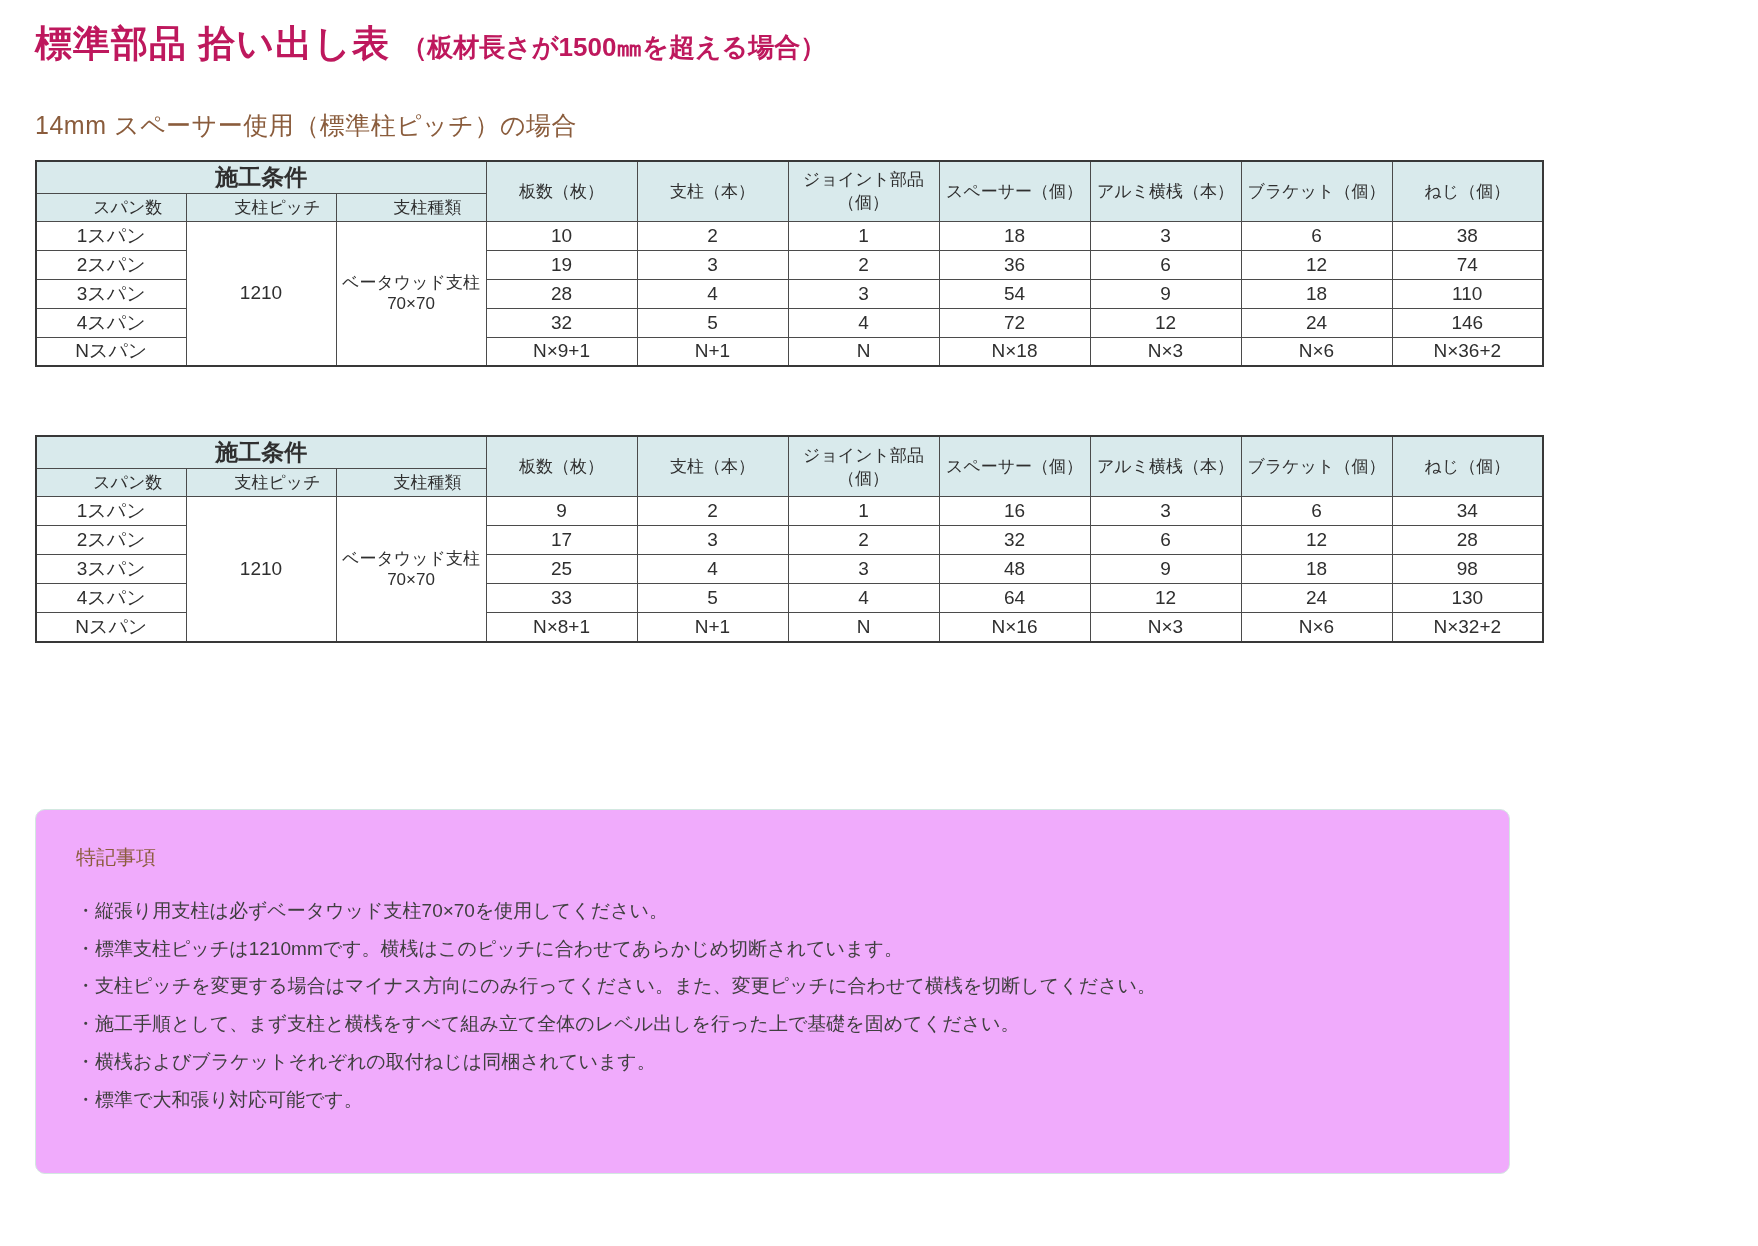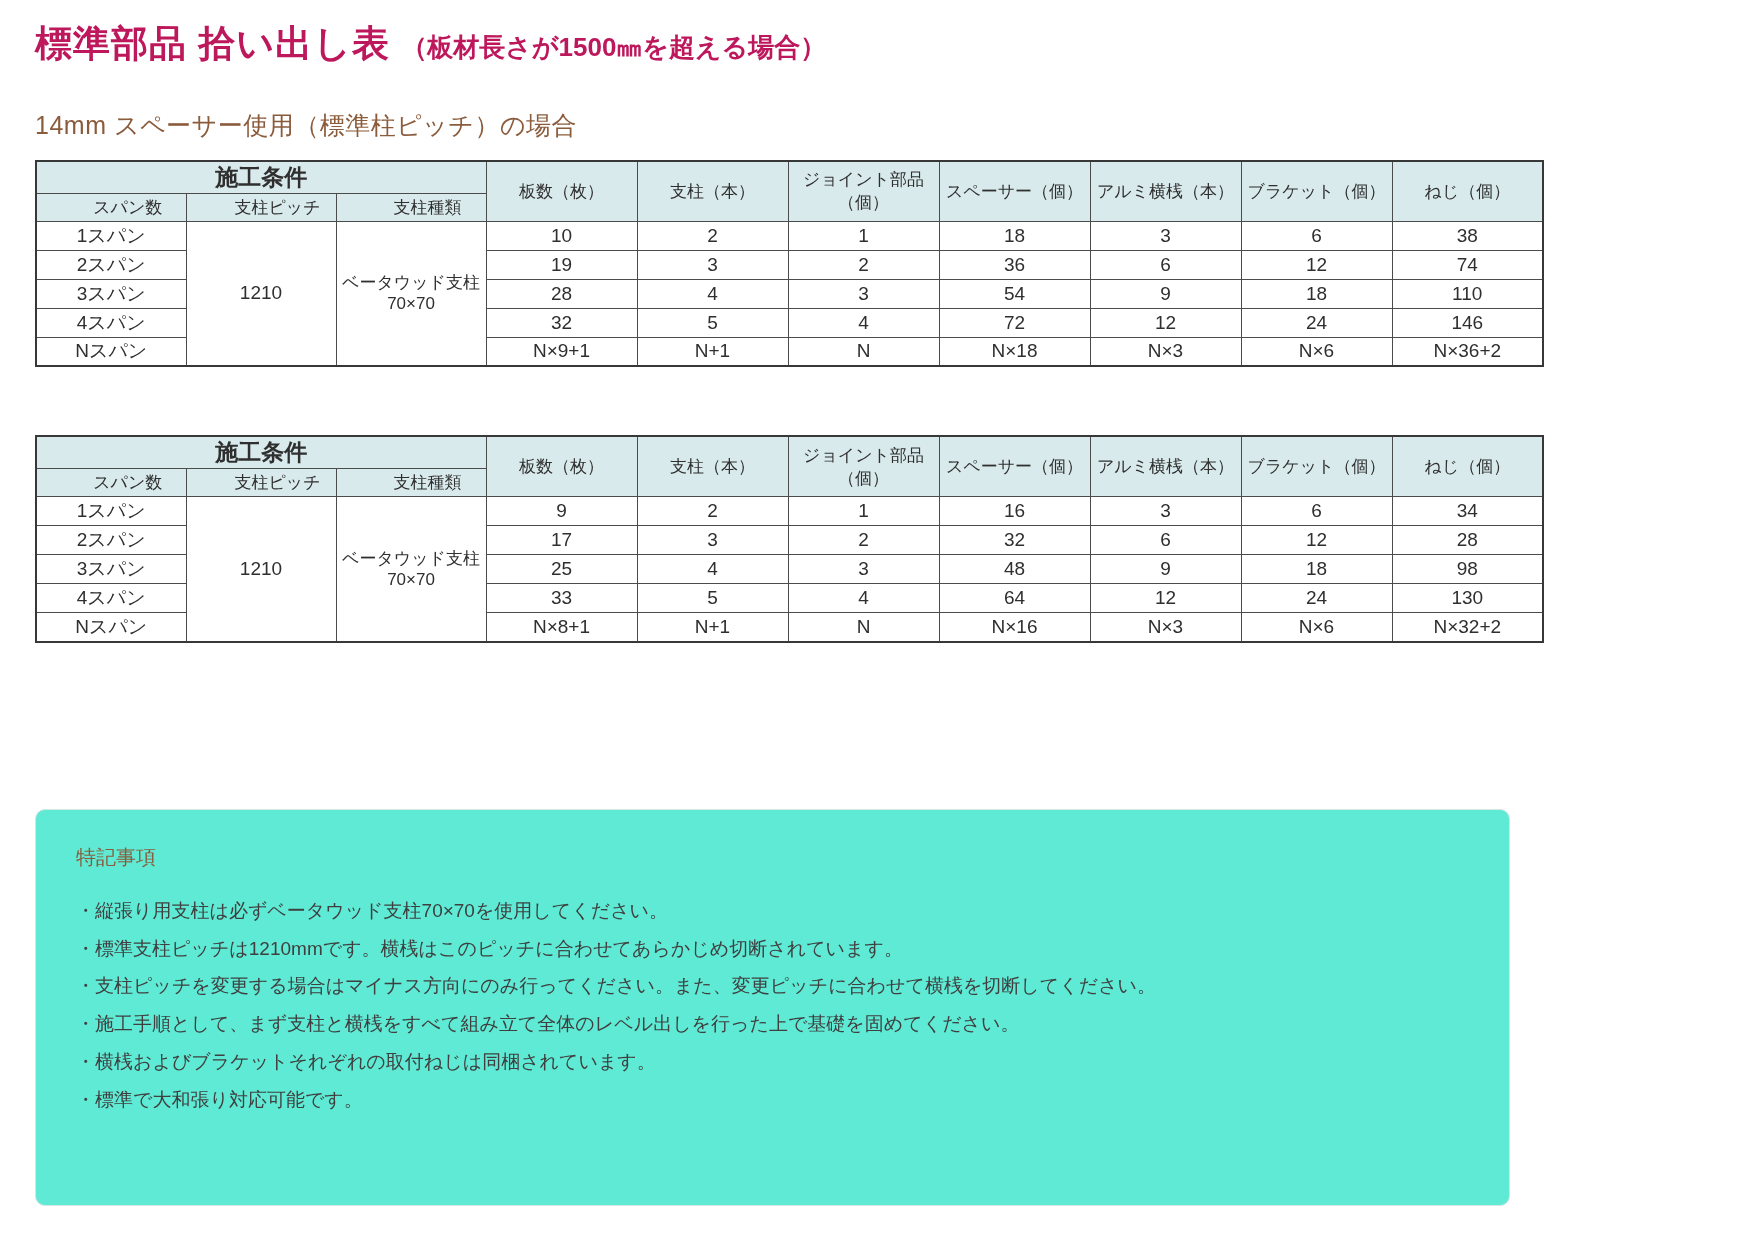--- a/index.html
+++ b/index.html
@@ -52,22 +52,22 @@
   .parts-table tbody tr { height: 29px; }
   .parts-table tbody td { font-size: 19px; }
   .parts-table td.post-type { font-size: 17px; line-height: 1.25; }
 
   
   .notes-box {
     margin-top: 166px;
     width: 1475px;
     border: 1px solid #d2e8e0;
     border-radius: 10px;
-    padding: 34px 40px 94px 40px;
-    background: #5eead4;
+    padding: 34px 40px 62px 40px;
+    background: #f0abfc;
   }
   .notes-heading {
     color: #8a5c3c; font-size: 20px; margin: 0 0 30px 0;
   }
   .note-item {
     font-size: 19px; color: #3f3f3f;
     margin: 0 0 17px 0; line-height: 1.1;
   }
   .note-item:last-child { margin-bottom: 0; }
 </style>

